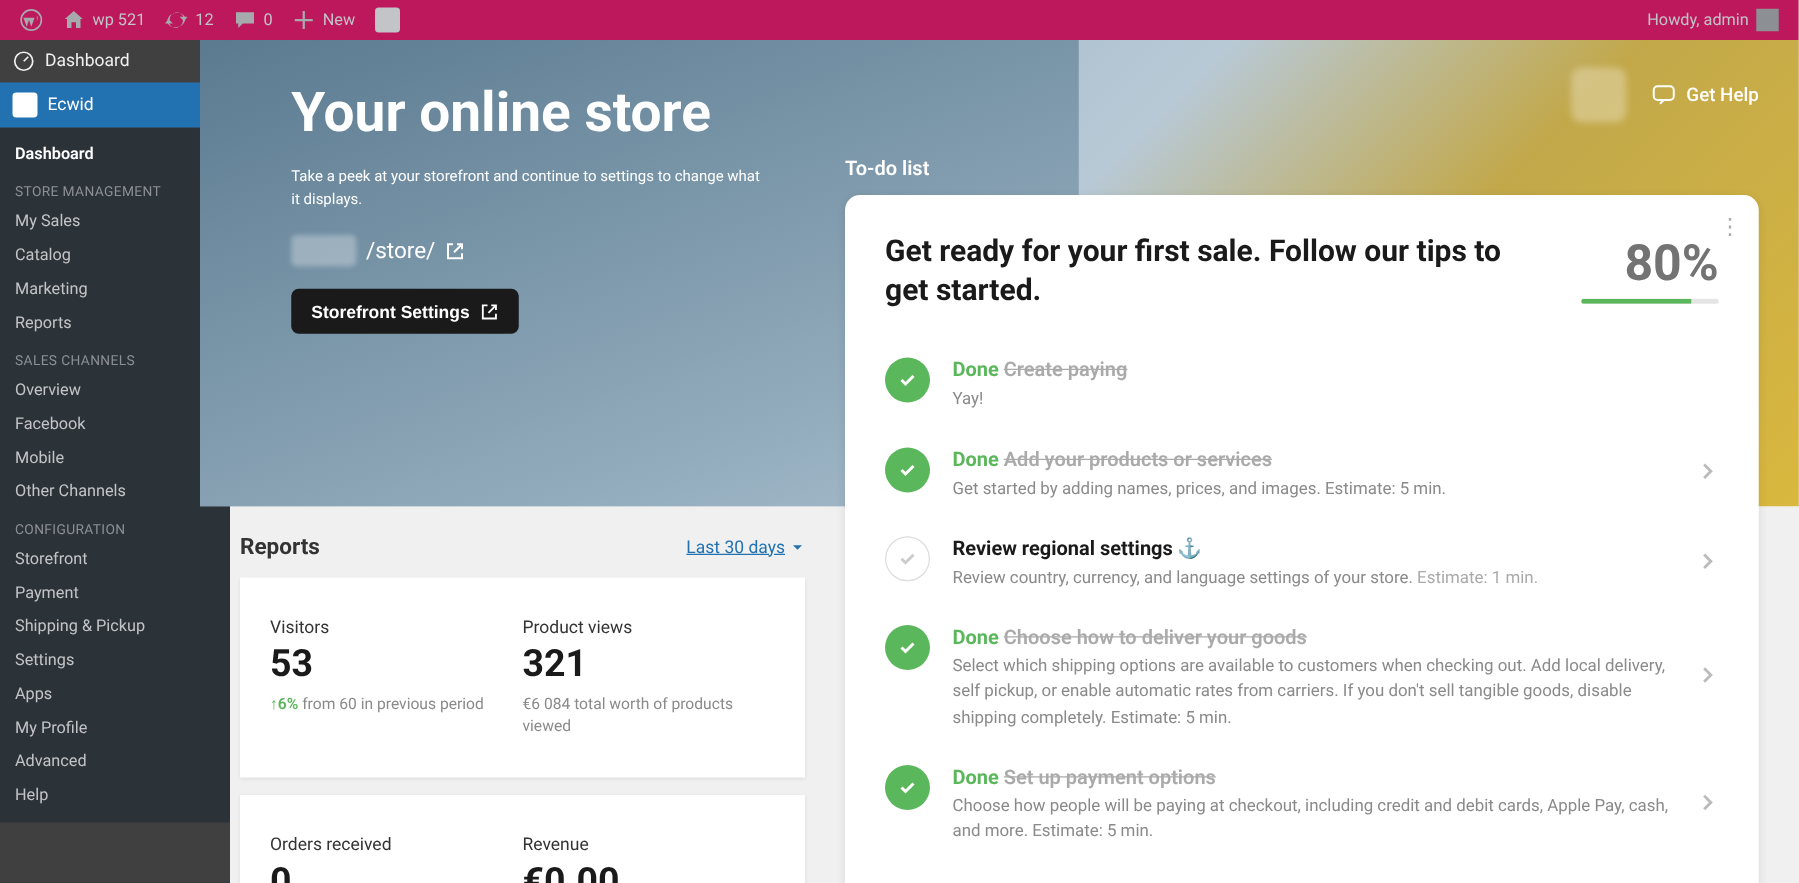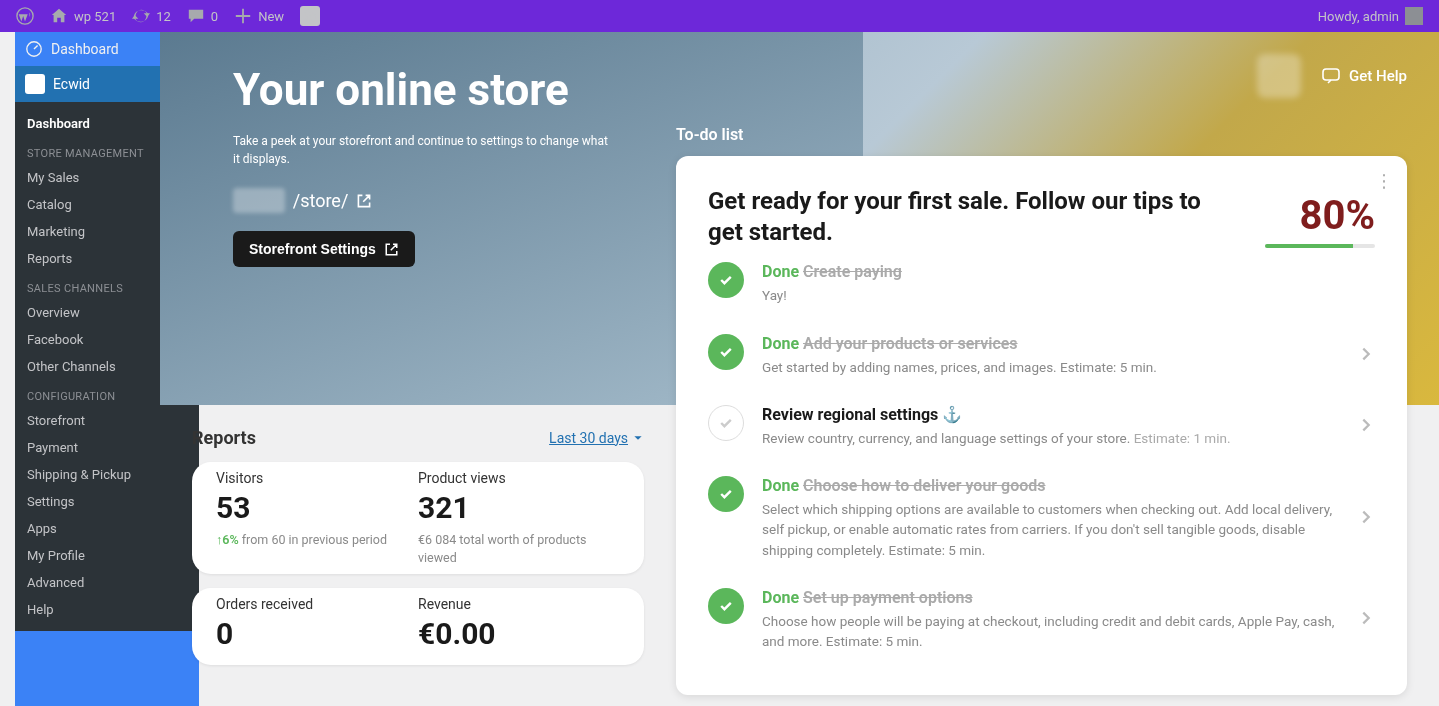--- a/index.html
+++ b/index.html
@@ -1,26 +1,26 @@
 <!DOCTYPE html>
 <html><head>
 <meta charset="utf-8">
 <style>
 * { margin: 0; padding: 0; box-sizing: border-box; }
 body { font-family: -apple-system, BlinkMacSystemFont, "Segoe UI", Roboto, sans-serif; font-size: 13px; color: #333; background: #f0f0f1; }
 
 
-.adminbar { height: 32px; background: #6d28d9; color: #c3c4c7; display: flex; align-items: center; justify-content: space-between; padding: 0 8px; font-size: 13px; }
+.adminbar { height: 32px; background: #be185d; color: #c3c4c7; display: flex; align-items: center; justify-content: space-between; padding: 0 8px; font-size: 13px; }
 .adminbar-left, .adminbar-right { display: flex; align-items: center; gap: 0; }
 .adminbar-item { display: inline-flex; align-items: center; gap: 6px; padding: 0 8px; height: 32px; cursor: pointer; }
 .adminbar-item svg { width: 18px; height: 18px; fill: #a7aaad; }
 .adminbar-avatar { width: 18px; height: 18px; background: #8c8f94; display: inline-block; }
 
 
-.sidebar { position: fixed; left: 15px; top: 32px; bottom: 0; width: 184px; background: #3b82f6; color: #c3c4c7; overflow-y: auto; }
+.sidebar { position: fixed; left: 0; top: 32px; bottom: 0; width: 184px; background: #404040; color: #c3c4c7; overflow-y: auto; }
 .sidebar-item { display: flex; align-items: center; gap: 8px; padding: 8px 10px; font-size: 14px; cursor: pointer; }
 .sidebar-item.top { color: #f0f0f1; }
 .sidebar-item svg { width: 18px; height: 18px; fill: #a7aaad; flex-shrink: 0; }
 .sidebar-item.active { background: #2271b1; color: #fff; position: relative; }
 .sidebar-item.active::after { content: ""; position: absolute; right: 0; top: 50%; transform: translateY(-50%); border: 8px solid transparent; border-right-color: #f0f0f1; }
 .ecwid-icon { width: 20px; height: 20px; background: #fff; border-radius: 3px; display: inline-flex; align-items: center; justify-content: center; font-size: 12px; }
 .sidebar-sub { background: #2c3338; padding: 8px 0; }
 .sidebar-sub-item { padding: 6px 12px; font-size: 13px; color: #c3c4c7; cursor: pointer; }
 .sidebar-sub-item.current { color: #fff; font-weight: 600; }
 .sidebar-heading { padding: 10px 12px 4px; font-size: 11px; color: #8c8f94; letter-spacing: .3px; }
@@ -38,34 +38,34 @@
 .getHelp { position: absolute; top: 22px; right: 32px; display: flex; align-items: center; gap: 20px; color: #fff; font-size: 15px; font-weight: 500; z-index: 2; }
 .apps-blur { width: 44px; height: 44px; border-radius: 8px; background: rgba(255,255,255,.3); filter: blur(3px); }
 
 .content-grid { padding: 0 32px 32px; display: flex; gap: 32px; }
 .col-left { width: 452px; }
 .col-right { flex: 1; margin-top: -280px; z-index: 3; position: relative; }
 
 .reports-head { display: flex; justify-content: space-between; align-items: center; margin: 22px 0 14px; }
 .reports-head h2 { font-size: 18px; font-weight: 700; color: #333; }
 .dropdown { color: #2271b1; font-size: 14px; display: flex; align-items: center; gap: 4px; cursor: pointer; text-decoration: underline; }
-.card { background: #fff; border-radius: 19px; box-shadow: 0 1px 3px rgba(0,0,0,.08); padding: 8px 24px; margin-bottom: 14px; display: flex; }
+.card { background: #fff; border-radius: 0; box-shadow: 0 1px 3px rgba(0,0,0,.08); padding: 32px 24px; margin-bottom: 14px; display: flex; }
 .metric { flex: 1; }
 .metric-label { font-size: 14px; color: #333; margin-bottom: 4px; }
 .metric-value { font-size: 30px; font-weight: 700; color: #1a1a1a; margin-bottom: 6px; }
 .metric-note { font-size: 12.5px; color: #8a8a8a; line-height: 1.4; }
 .up { color: #5bb75b; font-weight: 600; }
 
 
 .todo-label { font-size: 16px; font-weight: 600; color: #fff; margin-bottom: 12px; }
 .todo-card { background: #fff; border-radius: 12px; box-shadow: 0 2px 8px rgba(0,0,0,.1); padding: 30px 32px; }
-.todo-head { display: flex; justify-content: space-between; align-items: flex-end; gap: 8px; }
+.todo-head { display: flex; justify-content: space-between; align-items: center; gap: 8px; margin-bottom: 24px; }
 .todo-title { font-size: 24px; font-weight: 700; color: #1a1a1a; line-height: 1.3; max-width: 520px; }
 .todo-pct-wrap { text-align: right; }
-.todo-pct { font-size: 40px; font-weight: 700; color: #7f1d1d; line-height: 1; }
+.todo-pct { font-size: 40px; font-weight: 700; color: #737373; line-height: 1; }
 .todo-bar { width: 110px; height: 4px; background: #e5e5e5; border-radius: 2px; margin-top: 8px; overflow: hidden; }
 .todo-bar-fill { height: 100%; background: #5bb75b; width: 80%; }
 .todo-more { position: absolute; top: 14px; right: 14px; color: #aaa; font-size: 18px; cursor: pointer; }
 .todo-card { position: relative; }
 .task { display: flex; gap: 18px; padding: 14px 0; align-items: flex-start; cursor: pointer; }
 .task-check { width: 36px; height: 36px; border-radius: 50%; flex-shrink: 0; display: flex; align-items: center; justify-content: center; }
 .task-check.done { background: #5bb75b; }
 .task-check.pending { background: #fff; border: 1.5px solid #ddd; }
 .task-check svg { width: 16px; height: 16px; stroke: #fff; stroke-width: 3; fill: none; }
 .task-check.pending svg { stroke: #ccc; }
@@ -143,20 +143,21 @@
   <div class="sidebar-sub">
     <div class="sidebar-sub-item current">Dashboard</div>
     <div class="sidebar-heading">STORE MANAGEMENT</div>
     <div class="sidebar-sub-item">My Sales</div>
     <div class="sidebar-sub-item">Catalog</div>
     <div class="sidebar-sub-item">Marketing</div>
     <div class="sidebar-sub-item">Reports</div>
     <div class="sidebar-heading">SALES CHANNELS</div>
     <div class="sidebar-sub-item">Overview</div>
     <div class="sidebar-sub-item">Facebook</div>
+    <div class="sidebar-sub-item">Mobile</div>
     <div class="sidebar-sub-item">Other Channels</div>
     <div class="sidebar-heading">CONFIGURATION</div>
     <div class="sidebar-sub-item">Storefront</div>
     <div class="sidebar-sub-item">Payment</div>
     <div class="sidebar-sub-item">Shipping &amp; Pickup</div>
     <div class="sidebar-sub-item">Settings</div>
     <div class="sidebar-sub-item">Apps</div>
     <div class="sidebar-sub-item">My Profile</div>
     <div class="sidebar-sub-item">Advanced</div>
     <div class="sidebar-sub-item">Help</div>

